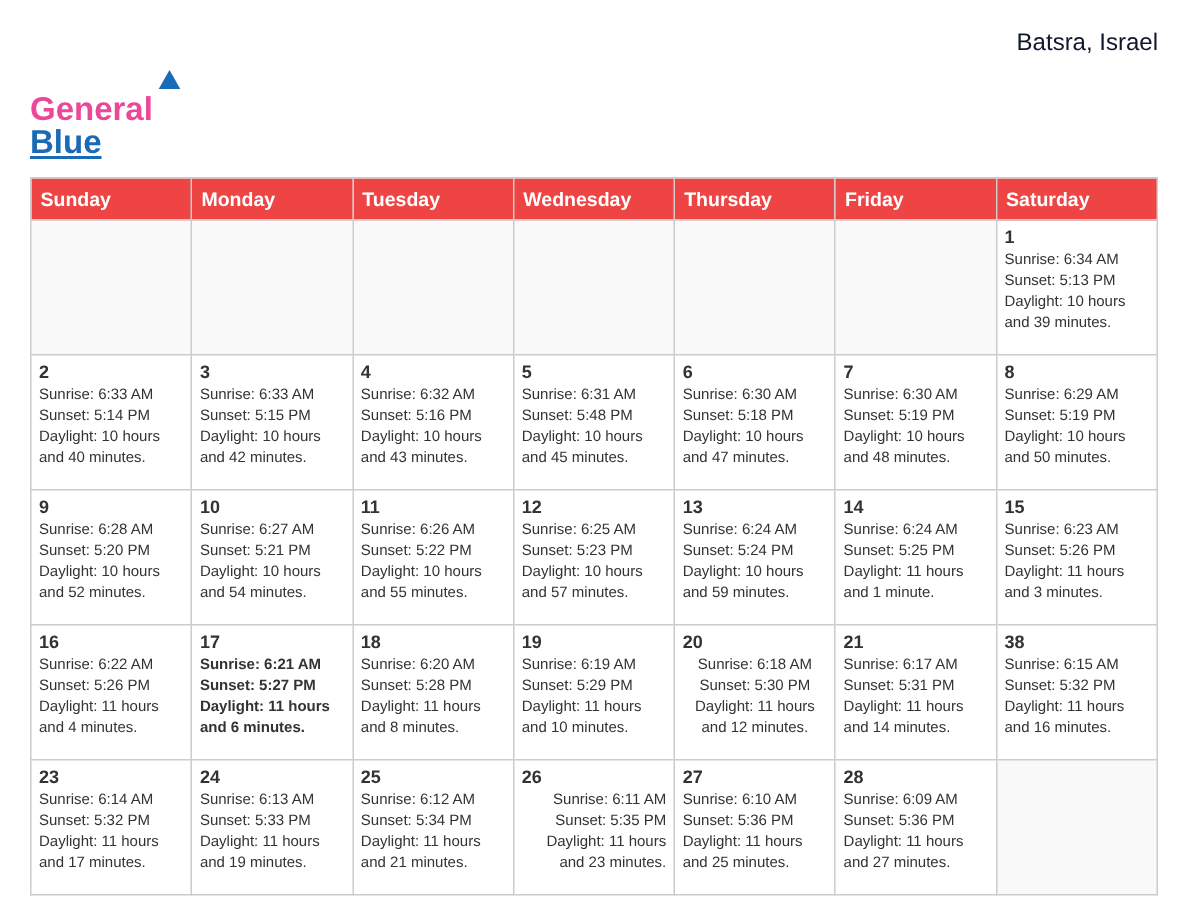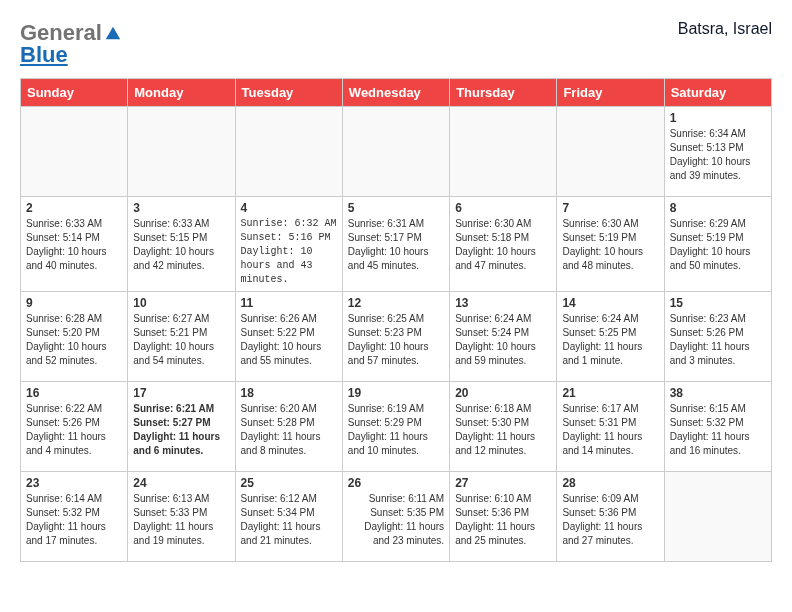--- a/index.html
+++ b/index.html
@@ -21,21 +21,21 @@
       flex-direction: column;
       align-items: flex-start;
     }
     .logo-text {
       display: flex;
       align-items: center;
       font-size: 22px;
       font-weight: bold;
       color: #333;
     }
-    .logo-general { color: #737373; }
+    .logo-general { color: #ec4899; margin-top: 40px; }
     .logo-icon {
       width: 18px;
       height: 18px;
       margin-left: 2px;
     }
     .title-block {
       text-align: right;
     }
     .calendar-title {
       font-size: 36px;
@@ -135,28 +135,28 @@
 Daylight: 10 hours and 40 minutes.</div>
         </td>
         <td>
           <div class="day-number">3</div>
           <div class="day-info" style="white-space: pre-line;">Sunrise: 6:33 AM
 Sunset: 5:15 PM
 Daylight: 10 hours and 42 minutes.</div>
         </td>
         <td>
           <div class="day-number">4</div>
-          <div class="day-info" style="white-space: pre-line; font-family: Liberation Mono, monospace;">Sunrise: 6:32 AM
+          <div class="day-info" style="white-space: pre-line;">Sunrise: 6:32 AM
 Sunset: 5:16 PM
 Daylight: 10 hours and 43 minutes.</div>
         </td>
         <td>
           <div class="day-number">5</div>
           <div class="day-info" style="white-space: pre-line;">Sunrise: 6:31 AM
-Sunset: 5:17 PM
+Sunset: 5:48 PM
 Daylight: 10 hours and 45 minutes.</div>
         </td>
         <td>
           <div class="day-number">6</div>
           <div class="day-info" style="white-space: pre-line;">Sunrise: 6:30 AM
 Sunset: 5:18 PM
 Daylight: 10 hours and 47 minutes.</div>
         </td>
         <td>
           <div class="day-number">7</div>
@@ -235,21 +235,21 @@
 Daylight: 11 hours and 8 minutes.</div>
         </td>
         <td>
           <div class="day-number">19</div>
           <div class="day-info" style="white-space: pre-line;">Sunrise: 6:19 AM
 Sunset: 5:29 PM
 Daylight: 11 hours and 10 minutes.</div>
         </td>
         <td>
           <div class="day-number">20</div>
-          <div class="day-info" style="white-space: pre-line;">Sunrise: 6:18 AM
+          <div class="day-info" style="white-space: pre-line; text-align: center;">Sunrise: 6:18 AM
 Sunset: 5:30 PM
 Daylight: 11 hours and 12 minutes.</div>
         </td>
         <td>
           <div class="day-number">21</div>
           <div class="day-info" style="white-space: pre-line;">Sunrise: 6:17 AM
 Sunset: 5:31 PM
 Daylight: 11 hours and 14 minutes.</div>
         </td>
         <td>

